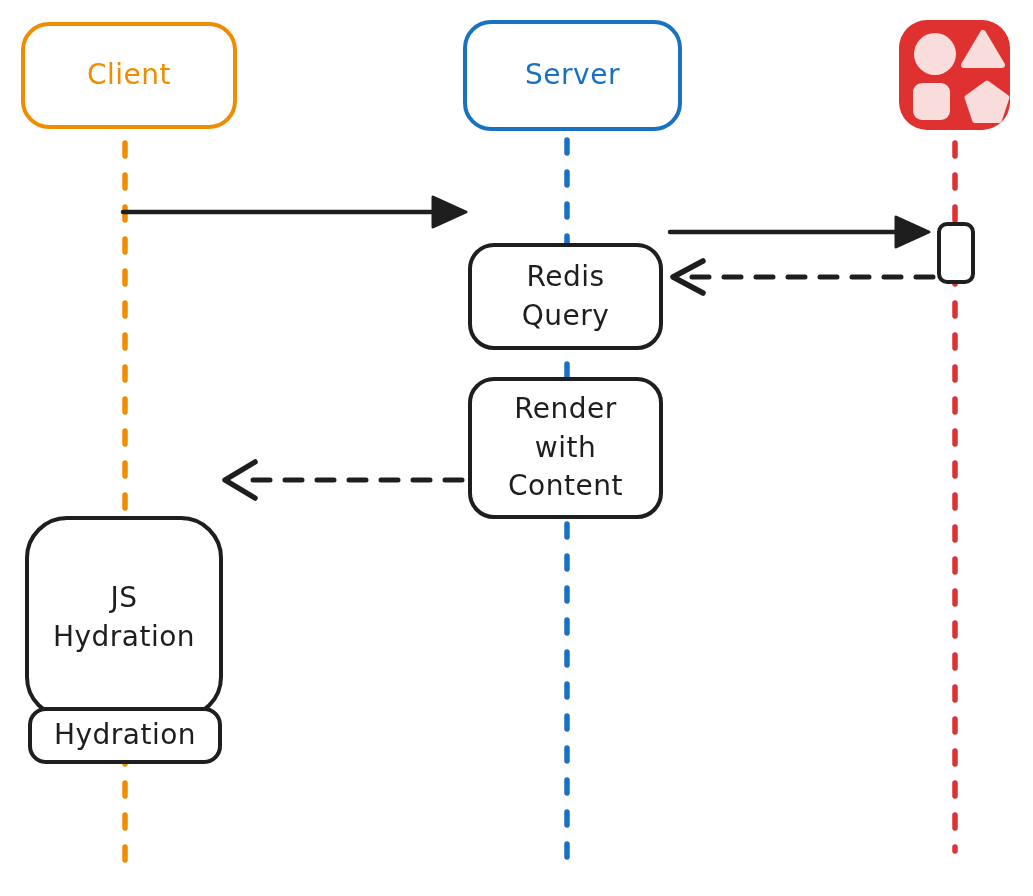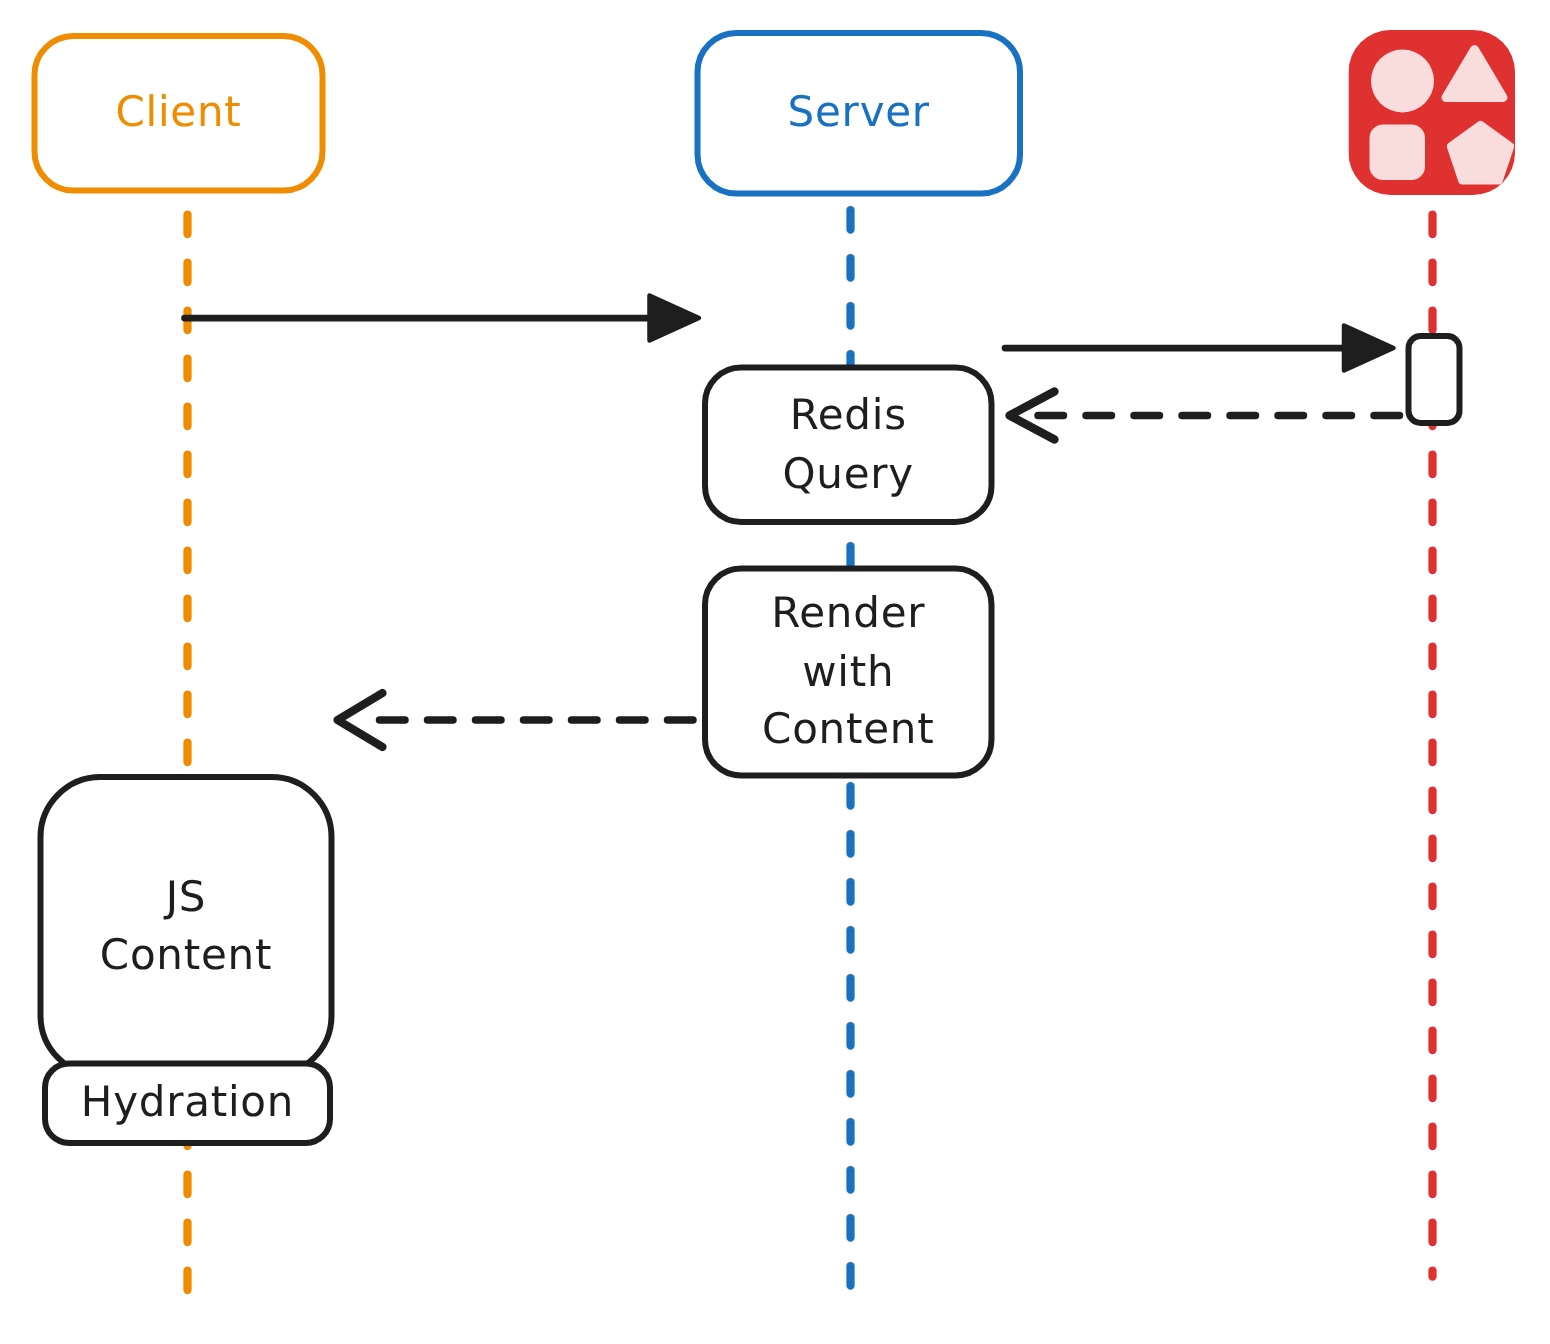--- a/index.html
+++ b/index.html
@@ -30,21 +30,21 @@
     align-items: center;
     justify-content: center;
     text-align: center;
     white-space: pre-line;
     font-size: 28px;
     font-weight: 500;
     line-height: 1.38;
     letter-spacing: 0.5px;
   }
   .actor-client {
-    left: 21px; top: 22px; width: 196px; height: 107px;
+    left: 21px; top: 22px; width: 216px; height: 107px;
     border: 4px solid #f08c00;
     border-radius: 28px;
     color: #f08c00;
   }
   .actor-server {
     left: 463px; top: 20px; width: 219px; height: 111px;
     border: 4px solid #1971c2;
     border-radius: 28px;
     color: #1971c2;
   }
@@ -140,21 +140,21 @@
   </div>
 
   <div class="box node node-render">
     <span>Render
 with
 Content</span>
   </div>
 
   <div class="box node node-js-download">
     <span>JS
-Content</span>
+Hydration</span>
   </div>
 
   <div class="box node node-hydration">
     <span>Hydration</span>
   </div>
 
   <div class="activation"></div>
 
 </div>
 

